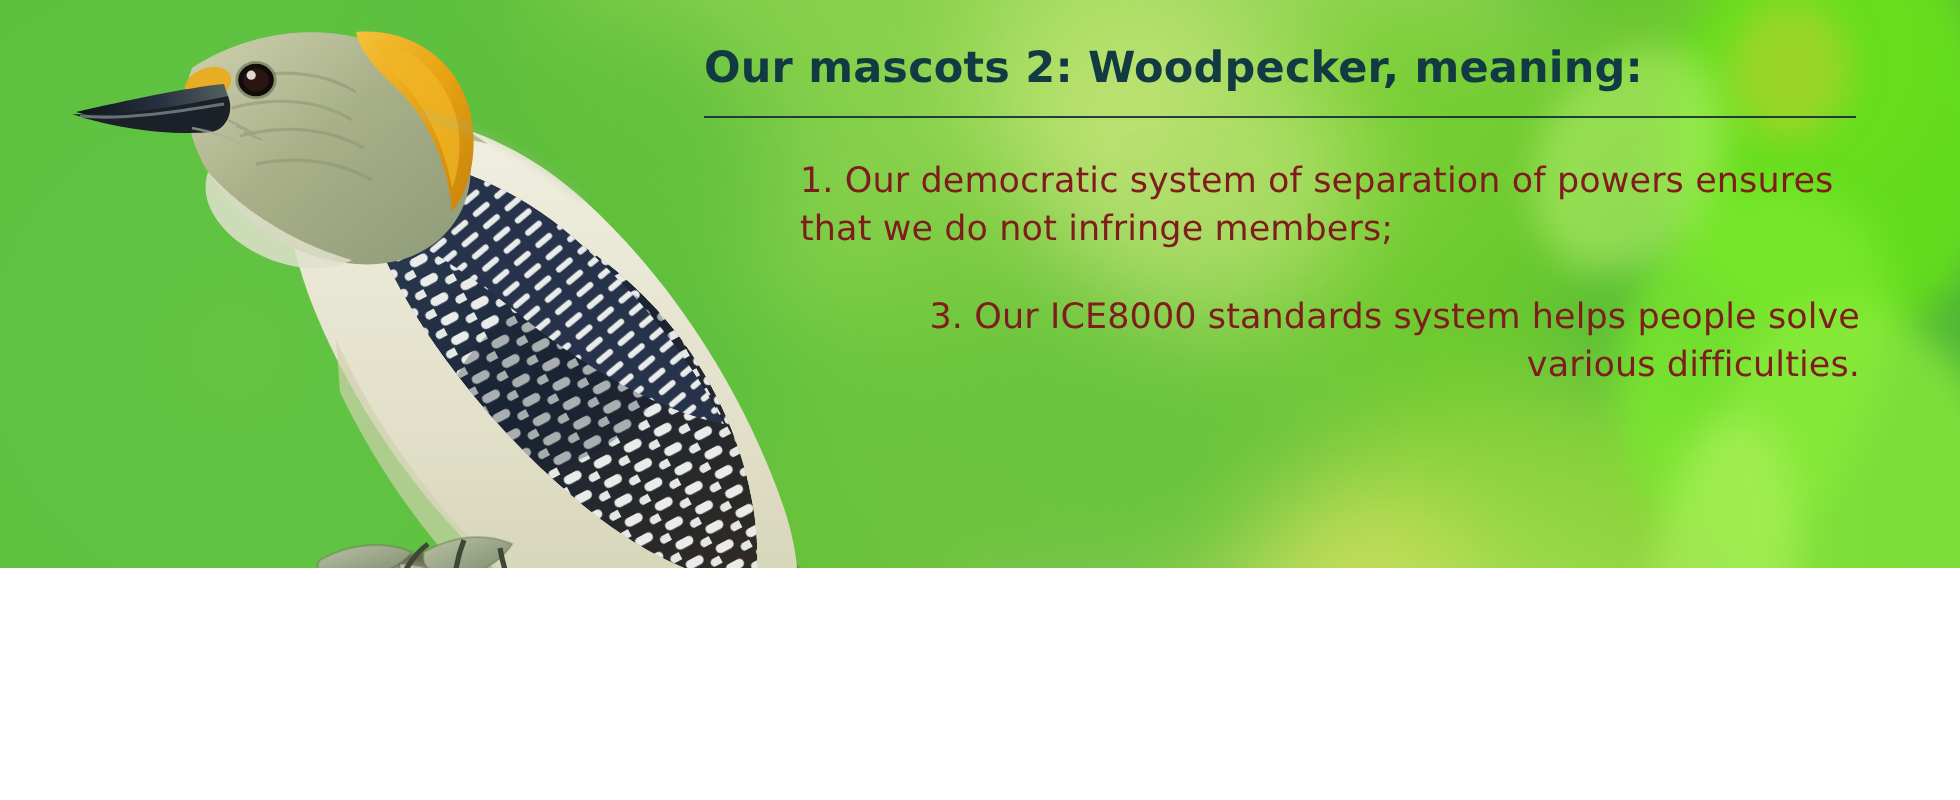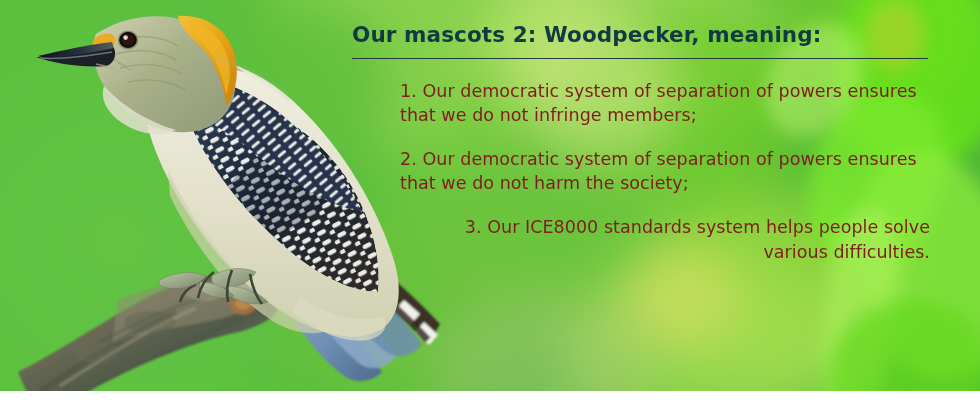--- a/index.html
+++ b/index.html
@@ -4,21 +4,21 @@
 <style>
   * { box-sizing: border-box; margin: 0; padding: 0; }
   html, body {
     width: 980px; height: 400px;
     overflow: hidden;
     font-family: "DejaVu Sans", "Liberation Sans", sans-serif;
   }
 
   .banner {
     position: relative;
-    width: 980px; height: 391px;
+    width: 980px; height: 284px;
     overflow: hidden;
     background: #54bb3c;
   }
 
   
   .bg-base {
     position: absolute; inset: 0;
     background:
       radial-gradient(circle at 12% 62%, #63c444 0%, #57bd3b 45%, #4fb636 100%),
       #54bb3c;
@@ -312,18 +312,17 @@
     <g filter="url(#softer)" opacity=".35">
       <path d="M150,58 C196,46 250,62 292,100" stroke="#9fb98a" stroke-width="3" fill="none"></path>
     </g>
   </svg>
 
   <div class="panel">
     <div class="title">Our mascots 2: Woodpecker, meaning:</div>
     <div class="rule"></div>
     <div class="items">
       <p class="item">1. Our democratic system of separation of powers ensures that we do not infringe members;</p>
-      <p class="item">2. Our democratic system of separation of powers ensures that we do not harm the society;</p>
       <p class="item">3. Our ICE8000 standards system helps people solve various difficulties.</p>
     </div>
   </div>
 
 </div>
 
 </body></html>

